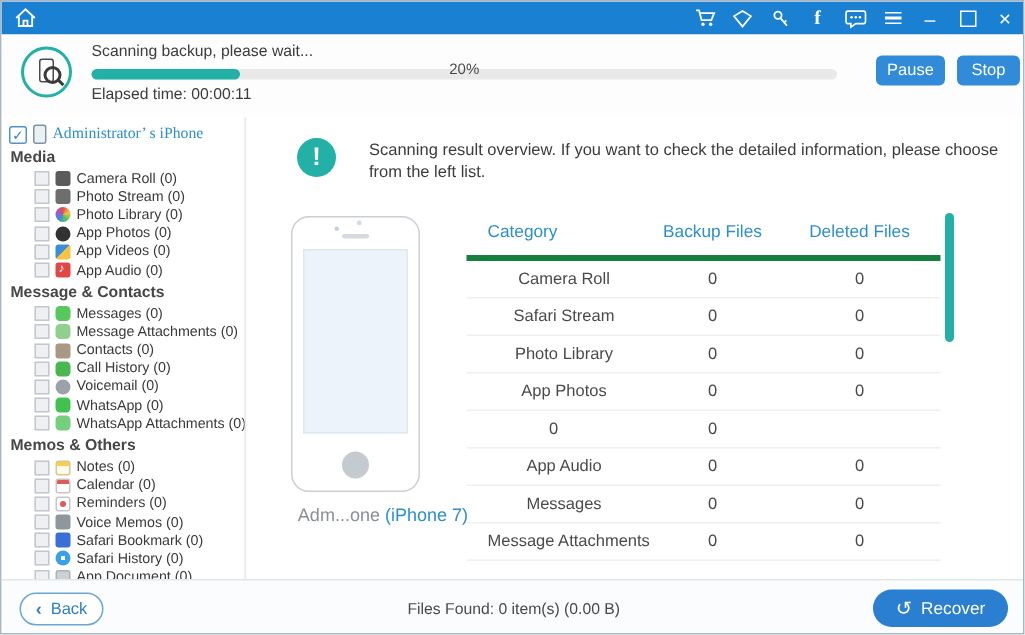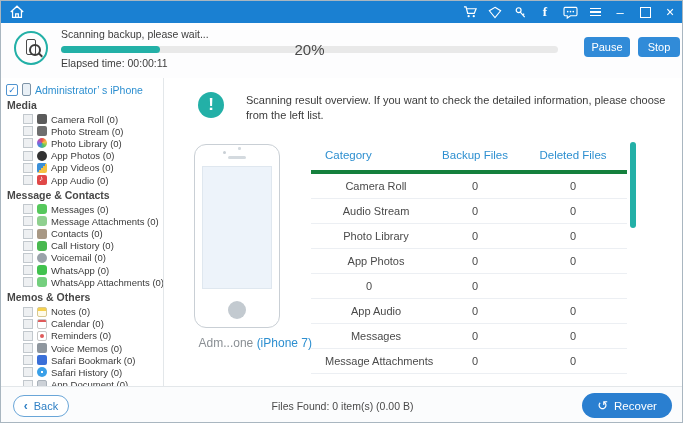--- a/index.html
+++ b/index.html
@@ -17,31 +17,31 @@
   .wc-close{font-size:14px;}
   
   .parea{position:absolute;left:0;top:22px;width:683px;height:55px;background:#fdfdfe;border-bottom:1px solid #e3e7ea;}
   .scan-circle{position:absolute;left:13px;top:8px;width:34px;height:34px;border:2.5px solid #23b0a7;border-radius:50%;box-sizing:border-box;}
   .scan-phone{position:absolute;left:10px;top:6px;width:8px;height:14px;border:1.5px solid #4a4a4a;border-radius:2px;}
   .scan-mag{position:absolute;left:13px;top:11px;width:8px;height:8px;border:2px solid #3a3a3a;border-radius:50%;}
   .scan-mag-handle{position:absolute;left:22px;top:21px;width:5px;height:2px;background:#3a3a3a;transform:rotate(45deg);}
   .pstatus{position:absolute;left:60px;top:5px;font-size:10.5px;color:#3c3c3c;}
   .pbar{position:absolute;left:60px;top:23px;width:497px;height:7px;background:#e9e9e9;border-radius:4px;}
   .pfill{height:7px;background:#23b0a7;border-radius:4px;}
-  .plabel{position:absolute;left:60px;top:18px;width:497px;text-align:center;font-size:15px;color:#4a4a4a;}
+  .plabel{position:absolute;left:60px;top:18px;width:497px;text-align:center;font-size:10px;color:#4a4a4a;}
   .pelapsed{position:absolute;left:60px;top:34px;font-size:10.5px;color:#3c3c3c;}
   .pbtn{position:absolute;top:14px;height:20px;background:#318bd8;color:#fff;border:none;border-radius:4px;font-size:11px;font-family:"Liberation Sans",sans-serif;cursor:pointer;padding:0;}
   .pbtn.pause{left:583px;width:46px;}
   .pbtn.stop{left:637px;width:42px;}
   
   .sidebar{position:absolute;left:0;top:77px;width:163px;height:308px;border-right:1px solid #e3e7ea;box-sizing:border-box;overflow:hidden;background:#fff;}
   .devrow{display:flex;align-items:center;gap:4px;margin:5px 0 2px 5px;}
   .devcb{width:10px;height:10px;border:1px solid #4f93cf;border-radius:2px;background:#fff;color:#2a7fd0;font-size:9px;line-height:10px;text-align:center;flex:none;cursor:pointer;}
   .devphone{width:7px;height:11px;border:1px solid #7d93a6;border-radius:2px;background:#e9f0f6;flex:none;}
-  .devname{font-size:10.5px;color:#2d8fd0;white-space:nowrap;}
+  .devname{font-size:10.5px;color:#2d8fd0;white-space:nowrap;font-family:Liberation Serif, serif;}
   .tsec{font-size:10.5px;font-weight:bold;color:#474747;margin:3px 0 2px 6px;}
   .titem{display:flex;align-items:center;gap:4px;height:12.2px;padding-left:22px;cursor:default;}
   .cb{width:8px;height:8px;border:1px solid #c2c8cd;background:#eef0f2;flex:none;cursor:pointer;}
   .ti{width:10px;height:10px;border-radius:2px;flex:none;position:relative;}
   .tl{font-size:9.5px;color:#3a3a3a;white-space:nowrap;}
   .ic-camera-roll{background:#5b5b5b;}
   .ic-photo-stream{background:#6e6e6e;}
   .ic-photo-library{background:conic-gradient(#e84a4a,#f5c242,#58c85a,#3a8fd8,#9a5ad8,#e84a4a);border-radius:50%;}
   .ic-app-photos{background:#323232;border-radius:50%;}
   .ic-app-videos{background:linear-gradient(135deg,#3a8fd8 50%,#f5c242 50%);}
@@ -297,21 +297,21 @@
         <span class="th th1">Backup Files</span>
         <span class="th th2">Deleted Files</span>
       </div>
       <div>
           <div class="trow">
             <span class="tc tc0">Camera Roll</span>
             <span class="tc tc1">0</span>
             <span class="tc tc2">0</span>
           </div>
           <div class="trow">
-            <span class="tc tc0">Audio Stream</span>
+            <span class="tc tc0">Safari Stream</span>
             <span class="tc tc1">0</span>
             <span class="tc tc2">0</span>
           </div>
           <div class="trow">
             <span class="tc tc0">Photo Library</span>
             <span class="tc tc1">0</span>
             <span class="tc tc2">0</span>
           </div>
           <div class="trow">
             <span class="tc tc0">App Photos</span>

